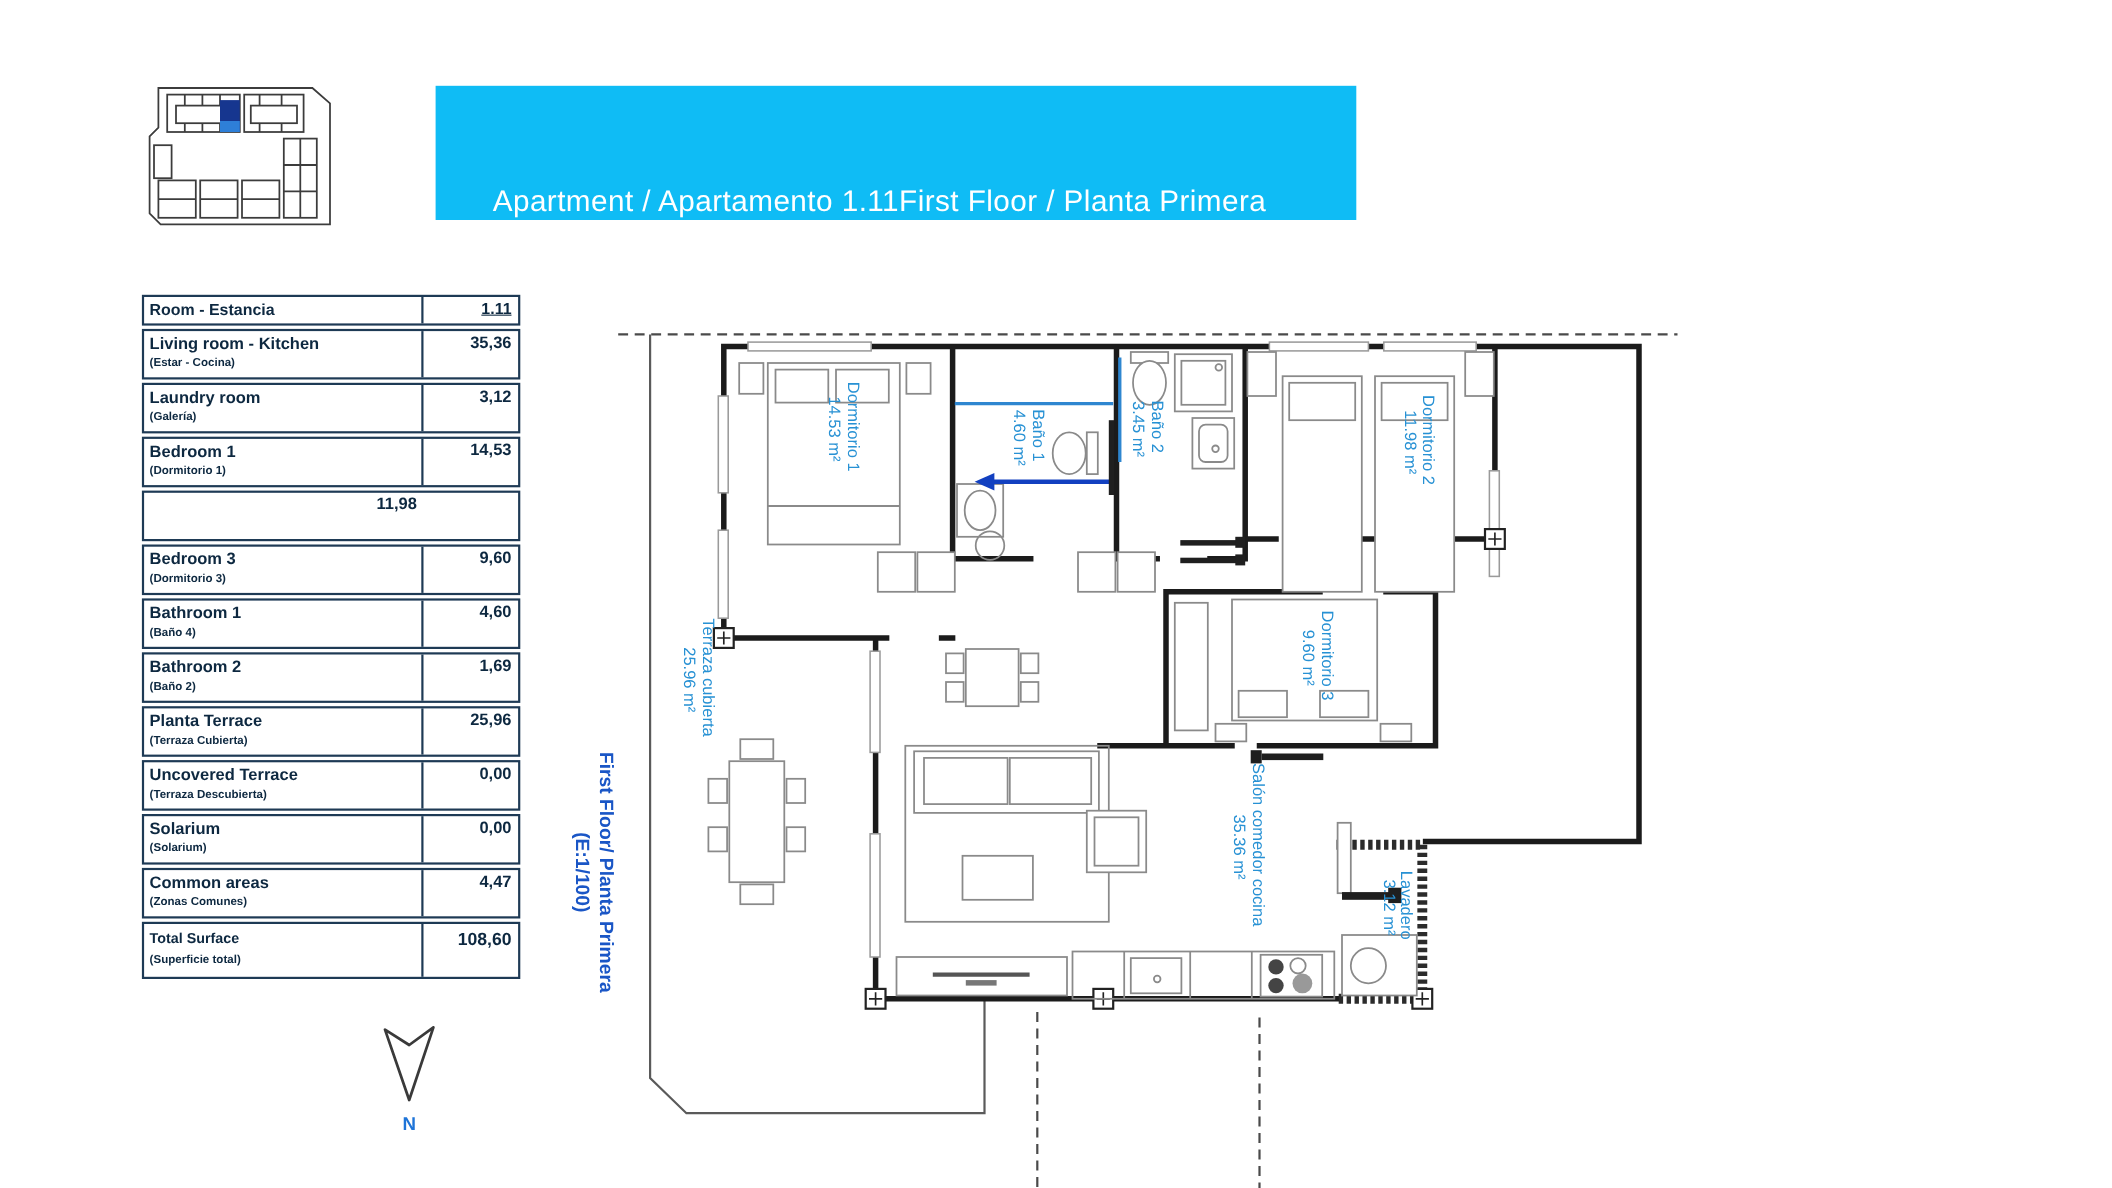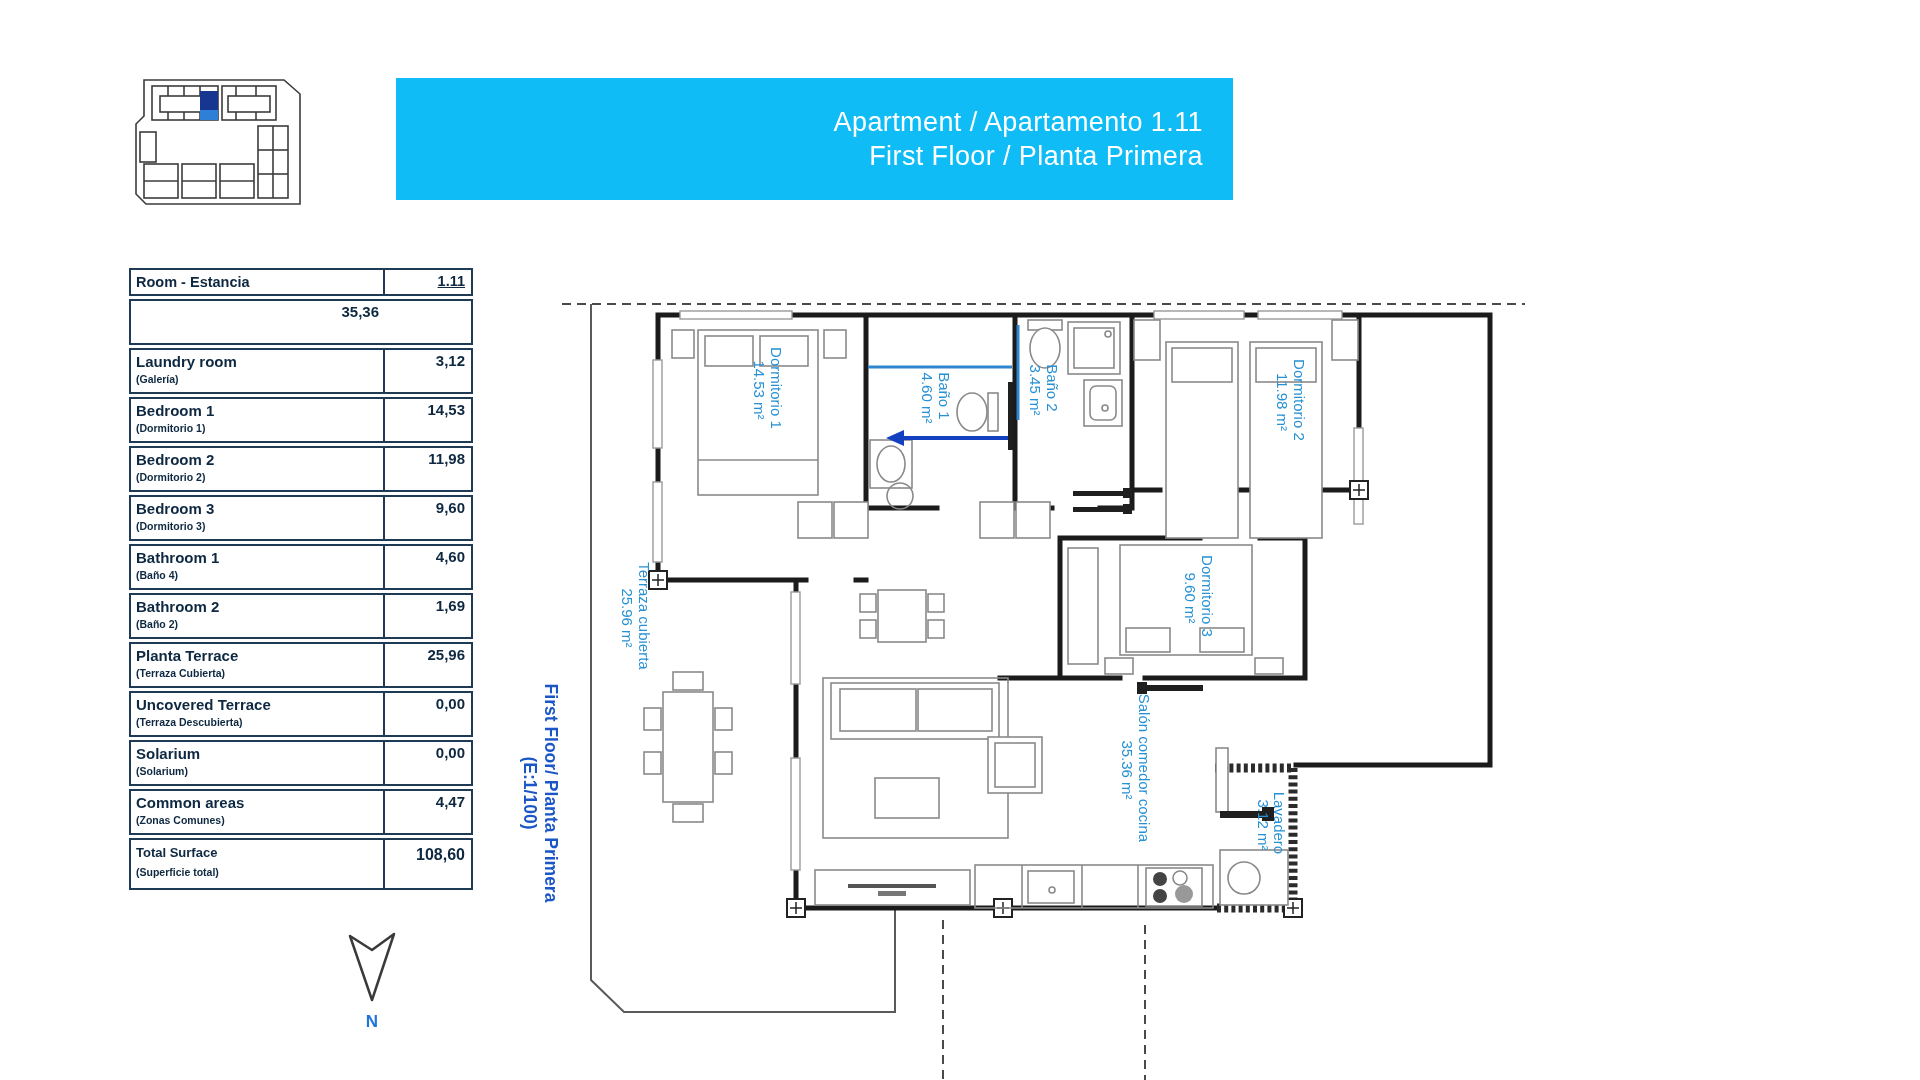--- a/index.html
+++ b/index.html
@@ -3,21 +3,21 @@
 <meta charset="utf-8">
 <style>
   html,body{margin:0;padding:0;}
   body{
     width:1920px;height:1080px;background:#ffffff;position:relative;overflow:hidden;
     font-family:"Liberation Sans",sans-serif;
   }
   
   .banner{
     position:absolute;left:396px;top:78px;width:837px;height:122px;
-    background:#0FBCF5;display:flex;flex-direction:column;justify-content:center;
+    background:#0FBCF5;display:flex;flex-direction:row;justify-content:center;
     align-items:flex-end;padding-right:30px;box-sizing:border-box;
   }
   .banner div{color:#ffffff;font-size:27px;line-height:34px;letter-spacing:.4px;}
   
   .keyplan{position:absolute;left:116px;top:70px;}
   
   .stable{position:absolute;left:129px;top:268px;width:344px;}
   .trow{
     display:grid;grid-template-columns:1fr 86px;border:2px solid #1e3a55;
     margin-bottom:3px;background:#fff;min-height:46px;box-sizing:border-box;
@@ -99,41 +99,41 @@
 </div>
 
 <div class="stable">
   <div class="trow hdr">
     <div class="lcell">
         <div class="main">Room - Estancia</div>
       </div>
     <div class="vcell">1.11</div>
   </div>
   <div class="trow">
+    <div class="lcell">
+        <div class="main">Living room - Kitchen</div>
+        <div class="sub">(Estar - Cocina)</div>
+      </div>
     <div class="vcell">35,36</div>
   </div>
   <div class="trow">
     <div class="lcell">
         <div class="main">Laundry room</div>
         <div class="sub">(Galería)</div>
       </div>
     <div class="vcell">3,12</div>
   </div>
   <div class="trow">
     <div class="lcell">
         <div class="main">Bedroom 1</div>
         <div class="sub">(Dormitorio 1)</div>
       </div>
     <div class="vcell">14,53</div>
   </div>
   <div class="trow">
-    <div class="lcell">
-        <div class="main">Bedroom 2</div>
-        <div class="sub">(Dormitorio 2)</div>
-      </div>
     <div class="vcell">11,98</div>
   </div>
   <div class="trow">
     <div class="lcell">
         <div class="main">Bedroom 3</div>
         <div class="sub">(Dormitorio 3)</div>
       </div>
     <div class="vcell">9,60</div>
   </div>
   <div class="trow">

